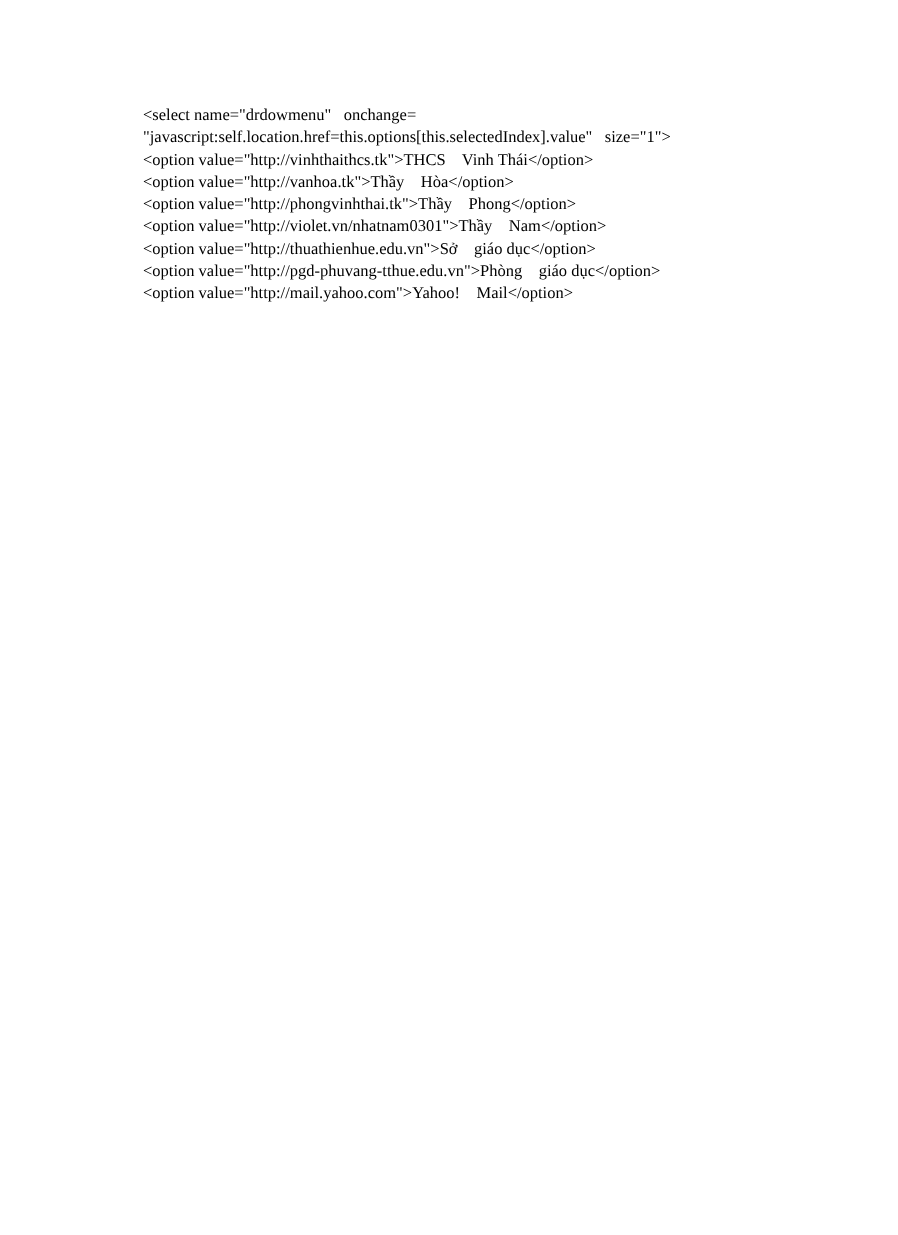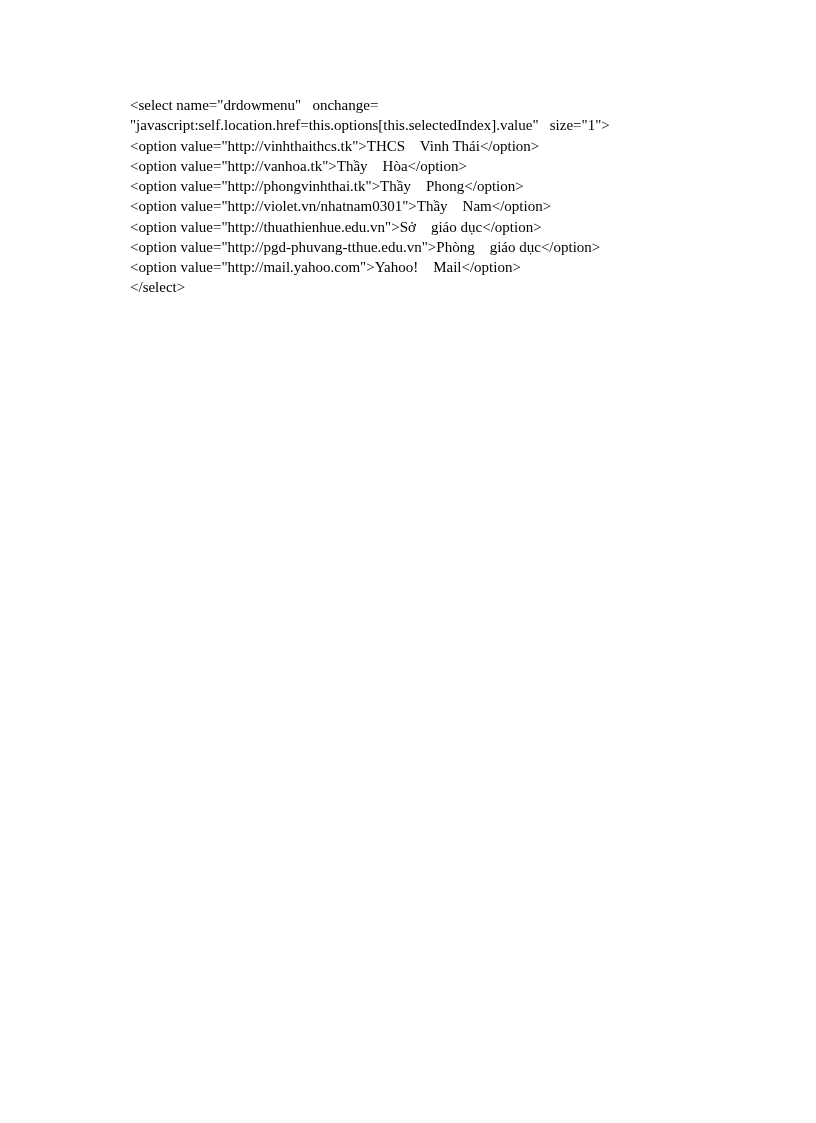--- a/index.html
+++ b/index.html
@@ -28,14 +28,13 @@
 <div class="page">
   <div class="line">&lt;select name="drdowmenu"   onchange=</div>
   <div class="line">"javascript:self.location.href=this.options[this.selectedIndex].value"   size="1"&gt;</div>
   <div class="line">&lt;option value="http://vinhthaithcs.tk"&gt;THCS    Vinh Thái&lt;/option&gt;</div>
   <div class="line">&lt;option value="http://vanhoa.tk"&gt;Thầy    Hòa&lt;/option&gt;</div>
   <div class="line">&lt;option value="http://phongvinhthai.tk"&gt;Thầy    Phong&lt;/option&gt;</div>
   <div class="line">&lt;option value="http://violet.vn/nhatnam0301"&gt;Thầy    Nam&lt;/option&gt;</div>
   <div class="line">&lt;option value="http://thuathienhue.edu.vn"&gt;Sở    giáo dục&lt;/option&gt;</div>
   <div class="line">&lt;option value="http://pgd-phuvang-tthue.edu.vn"&gt;Phòng    giáo dục&lt;/option&gt;</div>
   <div class="line">&lt;option value="http://mail.yahoo.com"&gt;Yahoo!    Mail&lt;/option&gt;</div>
-  <div class="line">&lt;/select&gt;</div>
 </div>
 
 </body></html>

